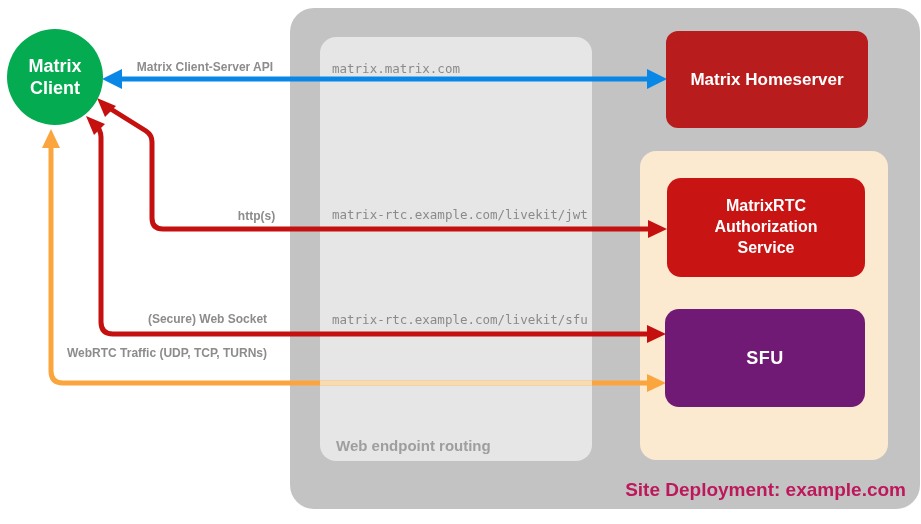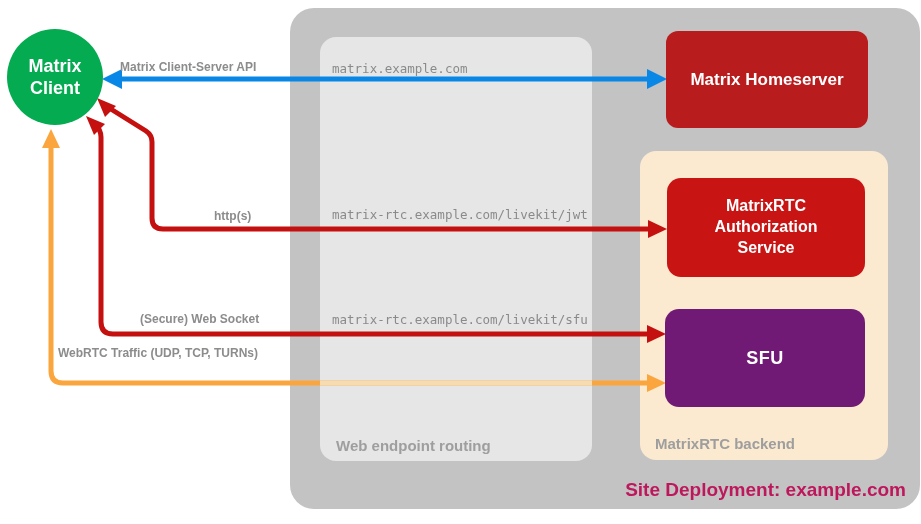--- a/index.html
+++ b/index.html
@@ -19,21 +19,21 @@
         color:#fff;font-weight:bold;z-index:4;box-sizing:border-box;}
   .client-circle{left:7px;top:29px;width:96px;height:96px;border-radius:50%;
         background:#04AB50;font-size:18px;line-height:1.25;padding:0 10px;}
   .homeserver-box{left:666px;top:31px;width:202px;height:97px;border-radius:12px;
         background:#b91c1c;font-size:17px;}
   .auth-box{left:667px;top:178px;width:198px;height:99px;border-radius:14px;
         background:#C91414;font-size:16px;line-height:1.3;padding:0 50px;}
   .sfu-box{left:665px;top:309px;width:200px;height:98px;border-radius:14px;
         background:#701a75;font-size:18px;letter-spacing:.5px;}
   
-  .conn-label{color:#8C8C8C;font-size:12px;font-weight:bold;text-align:left;z-index:4;white-space:nowrap;}
+  .conn-label{color:#8C8C8C;font-size:12px;font-weight:bold;text-align:center;z-index:4;white-space:nowrap;}
   .api-label{left:120px;top:60px;width:170px;}
   .http-label{left:214px;top:209px;width:85px;}
   .ws-label{left:140px;top:312px;width:135px;}
   .webrtc-label{left:58px;top:346px;width:218px;}
   
   .endpoint{font-family:"DejaVu Sans Mono","Liberation Mono",monospace;
         font-size:12.5px;color:#8A8A8A;z-index:4;white-space:nowrap;}
   .endpoint-1{left:332px;top:61px;}
   .endpoint-2{left:332px;top:207px;}
   .endpoint-3{left:332px;top:312px;}
@@ -98,22 +98,21 @@
 
   <div class="abs node sfu-box">
     <span>SFU</span>
   </div>
 
   <div class="abs conn-label api-label">Matrix Client-Server API</div>
   <div class="abs conn-label http-label">http(s)</div>
   <div class="abs conn-label ws-label">(Secure) Web Socket</div>
   <div class="abs conn-label webrtc-label">WebRTC Traffic (UDP, TCP, TURNs)</div>
 
-  <div class="abs endpoint endpoint-1">matrix.example.com</div>
+  <div class="abs endpoint endpoint-1">matrix.matrix.com</div>
   <div class="abs endpoint endpoint-2">matrix-rtc.example.com/livekit/jwt</div>
   <div class="abs endpoint endpoint-3">matrix-rtc.example.com/livekit/sfu</div>
 
   <div class="abs panel-caption routing-caption">Web endpoint routing</div>
-  <div class="abs panel-caption backend-caption">MatrixRTC backend</div>
 
   <div class="abs site-title">Site Deployment: example.com</div>
 
 </div>
 
 </body></html>

